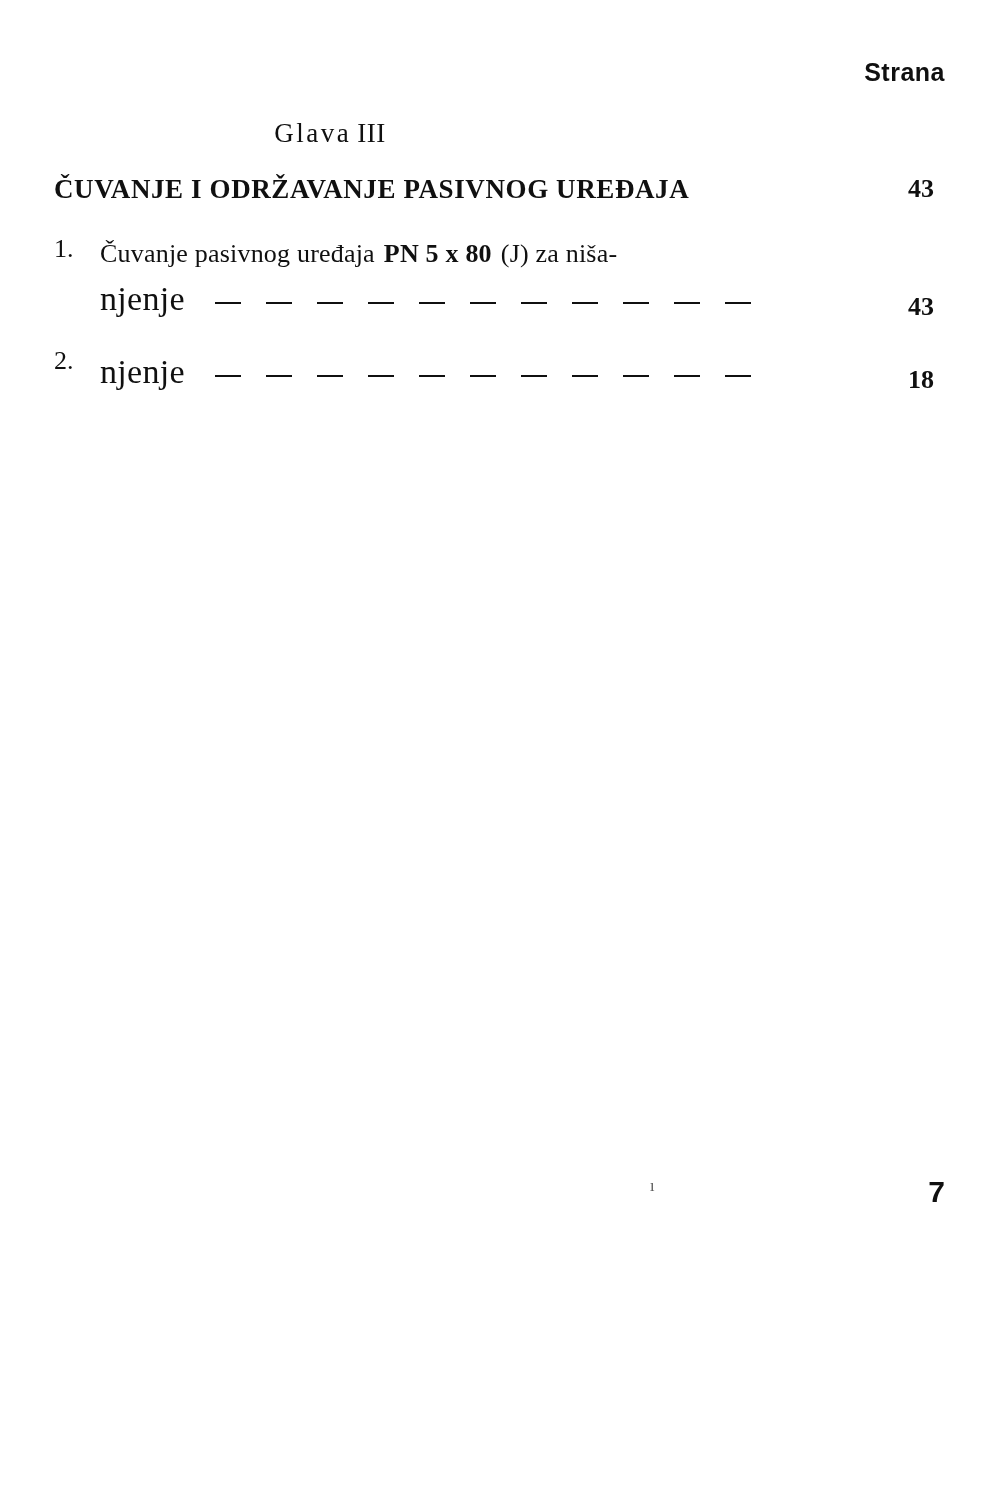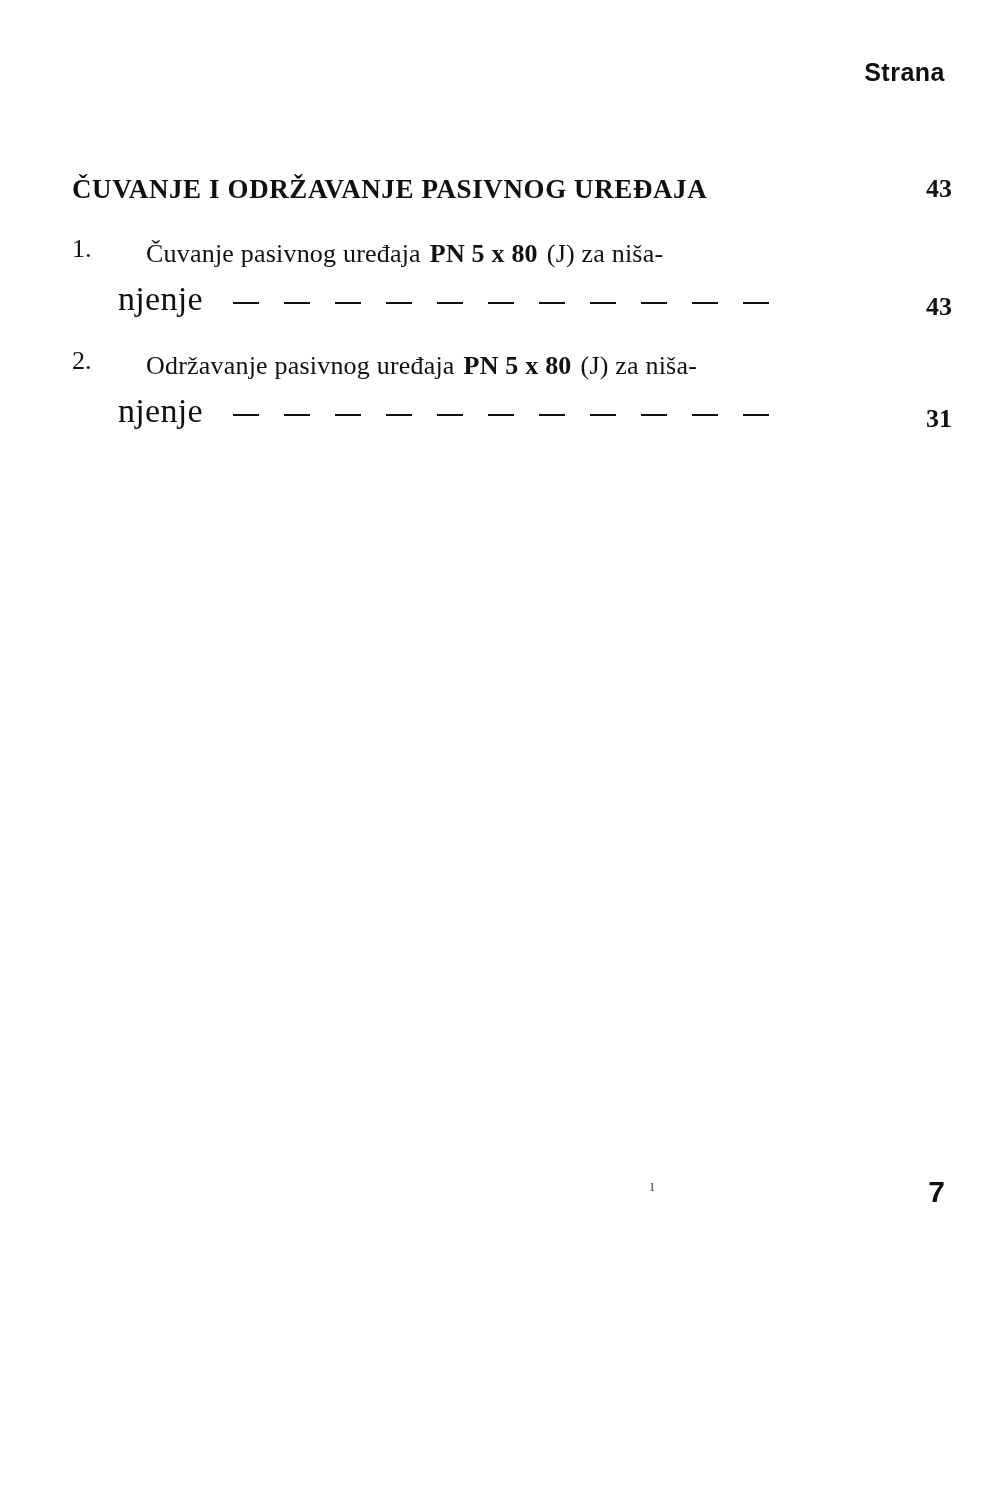--- a/index.html
+++ b/index.html
@@ -41,21 +41,21 @@
   }
   .chapter-label .num {
     letter-spacing: 0.5px;
     margin-left: 6px;
   }
 
   
   .toc {
     position: absolute;
     top: 170px;
-    left: 72px;
+    left: 54px;
     width: 880px;
   }
 
   .entry {
     position: relative;
     margin-bottom: 26px;
   }
 
   .entry .pageno {
     position: absolute;
@@ -103,21 +103,20 @@
     position: absolute;
     left: 0;
     top: 0;
     font-size: 26px;
   }
   .item .l1 {
     font-size: 26px;
     line-height: 1.5;
     letter-spacing: 0.2px;
     white-space: nowrap;
-    margin-left: 28px;
   }
   .item .l1 .gap { display: inline-block; width: 9px; }
   .item .l2 {
     font-size: 34px;
     line-height: 1.5;
     position: relative;
   }
   .item .l2 .word { letter-spacing: 0.3px; }
   .item .l2 .dashrow { margin-left: 30px; }
   .item .pageno {
@@ -147,20 +146,23 @@
     color: #555;
   }
 </style>
 </head>
 <body>
 
 <div class="page">
 
   <div class="strana">Strana</div>
 
+  <div class="chapter-label">
+    <span>Glava</span><span class="num">III</span>
+  </div>
 
   <div class="toc">
 
     <div class="entry">
       <div class="head-line">ČUVANJE I ODRŽAVANJE PASIVNOG UREĐAJA</div>
       <div class="pageno">43</div>
     </div>
 
     <div class="item">
       <span class="marker">1.</span>
@@ -168,27 +170,24 @@
         <span>Čuvanje  pasivnog  uređaja</span><span class="gap"></span><span class="bold">PN  5 x 80</span><span class="gap"></span><span>(J)  za  niša-</span>
       </div>
       <div class="l2">
         <span class="word">njenje</span><span class="dashrow"><span class="d"></span><span class="d"></span><span class="d"></span><span class="d"></span><span class="d"></span><span class="d"></span><span class="d"></span><span class="d"></span><span class="d"></span><span class="d"></span><span class="d"></span></span>
       </div>
       <div class="pageno">43</div>
     </div>
 
     <div class="item">
       <span class="marker">2.</span>
-      <div class="l1">
-        <span>Održavanje pasivnog uređaja</span><span class="gap"></span><span class="bold">PN  5 x 80</span><span class="gap"></span><span>(J)  za  niša-</span>
-      </div>
       <div class="l2">
         <span class="word">njenje</span><span class="dashrow"><span class="d"></span><span class="d"></span><span class="d"></span><span class="d"></span><span class="d"></span><span class="d"></span><span class="d"></span><span class="d"></span><span class="d"></span><span class="d"></span><span class="d"></span></span>
       </div>
-      <div class="pageno">31</div>
+      <div class="pageno">18</div>
     </div>
 
   </div>
 
   <div class="tick">ı</div>
   <div class="folio">7</div>
 
 </div>
 
 </body></html>

